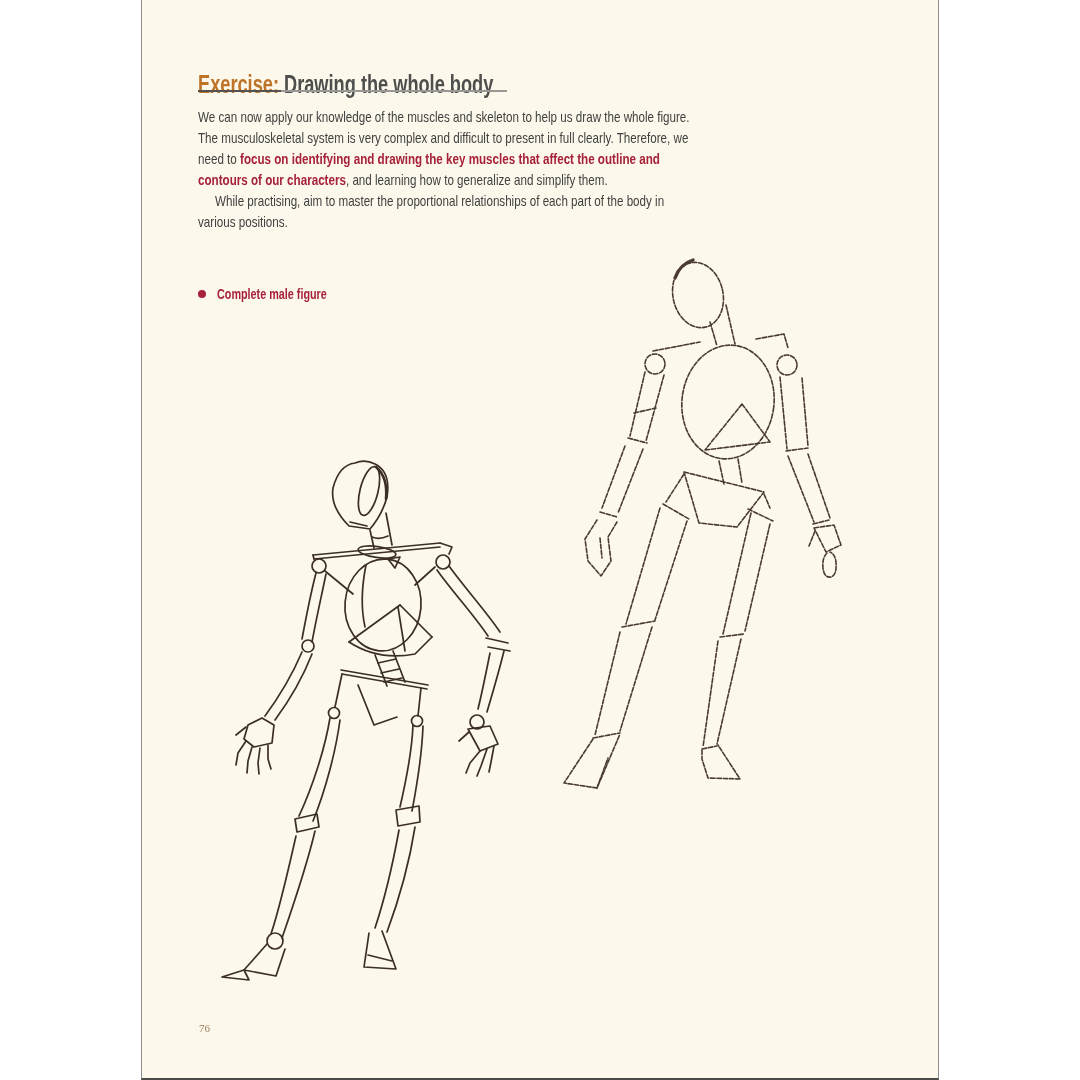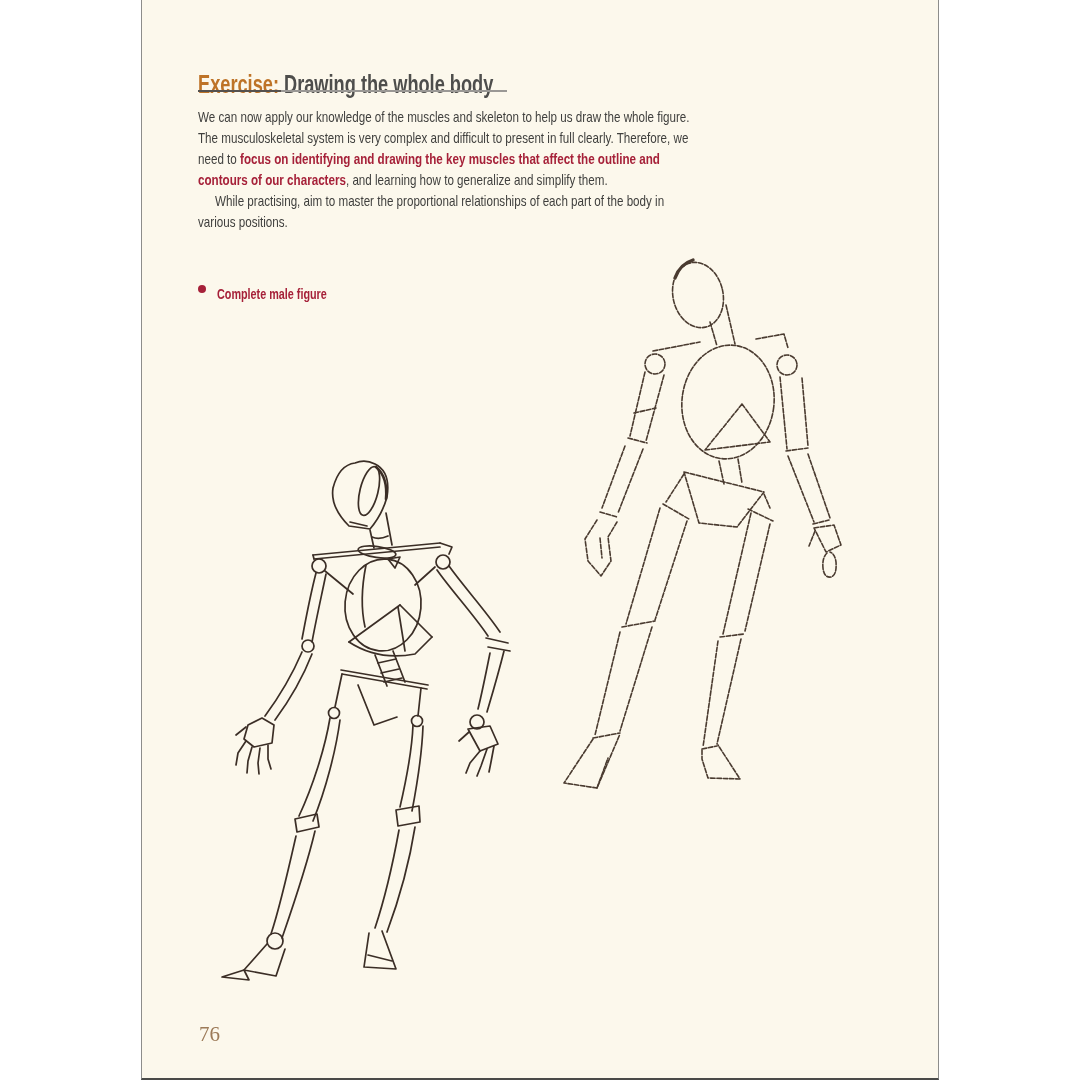--- a/index.html
+++ b/index.html
@@ -28,35 +28,35 @@
     background:linear-gradient(to right,var(--rule-dark,#55514E) 0 83px,var(--rule-light,#9A9895) 83px);
   }
   .intro{
     left:56px;top:106px;width:640px;
     font-size:15px;line-height:21px;color:var(--body-text,#3F3F3D);
     transform:scaleX(.775);transform-origin:left top;
   }
   .intro p{margin:0;}
   .intro p.second{text-indent:22px;}
   .em-red{color:var(--emphasis-red,#A62139);font-weight:bold;}
-  .bullet{left:56px;top:285px;display:flex;}
+  .bullet{left:56px;top:285px;display:flex;align-items:center;}
   .bullet .dot{width:8px;height:8px;border-radius:50%;background:var(--emphasis-red,#A62139);flex:none;margin-right:11px;}
   .bullet .lbl{
     font-size:15px;font-weight:bold;color:var(--emphasis-red,#A62139);
     white-space:nowrap;transform:scaleX(.72);transform-origin:left center;
   }
   .fig{pointer-events:none;}
   .fig-left{left:74px;top:455px;}
   .fig-right{left:414px;top:250px;}
   .ink{fill:none;stroke-linecap:round;stroke-linejoin:round;}
   .ink-left{stroke:var(--ink-left,#3B2E26);stroke-width:1.7;}
   .ink-right{stroke:var(--ink-right,#4A3B30);stroke-width:1.6;stroke-dasharray:4.5 1.8;}
   .pagenum{
     left:57px;top:1022px;font-family:"Liberation Serif",serif;
-    font-size:21px;color:var(--page-number-brown,#9C7A58);
+    font-size:11px;color:var(--page-number-brown,#9C7A58);
   }
 </style>
 </head>
 <body>
 
 <div class="page">
 
   <h1 class="abs heading"><span class="ex">Exercise:</span><span>&nbsp;</span><span class="ti">Drawing the whole body</span></h1>
 
   <div class="abs rule"></div>

